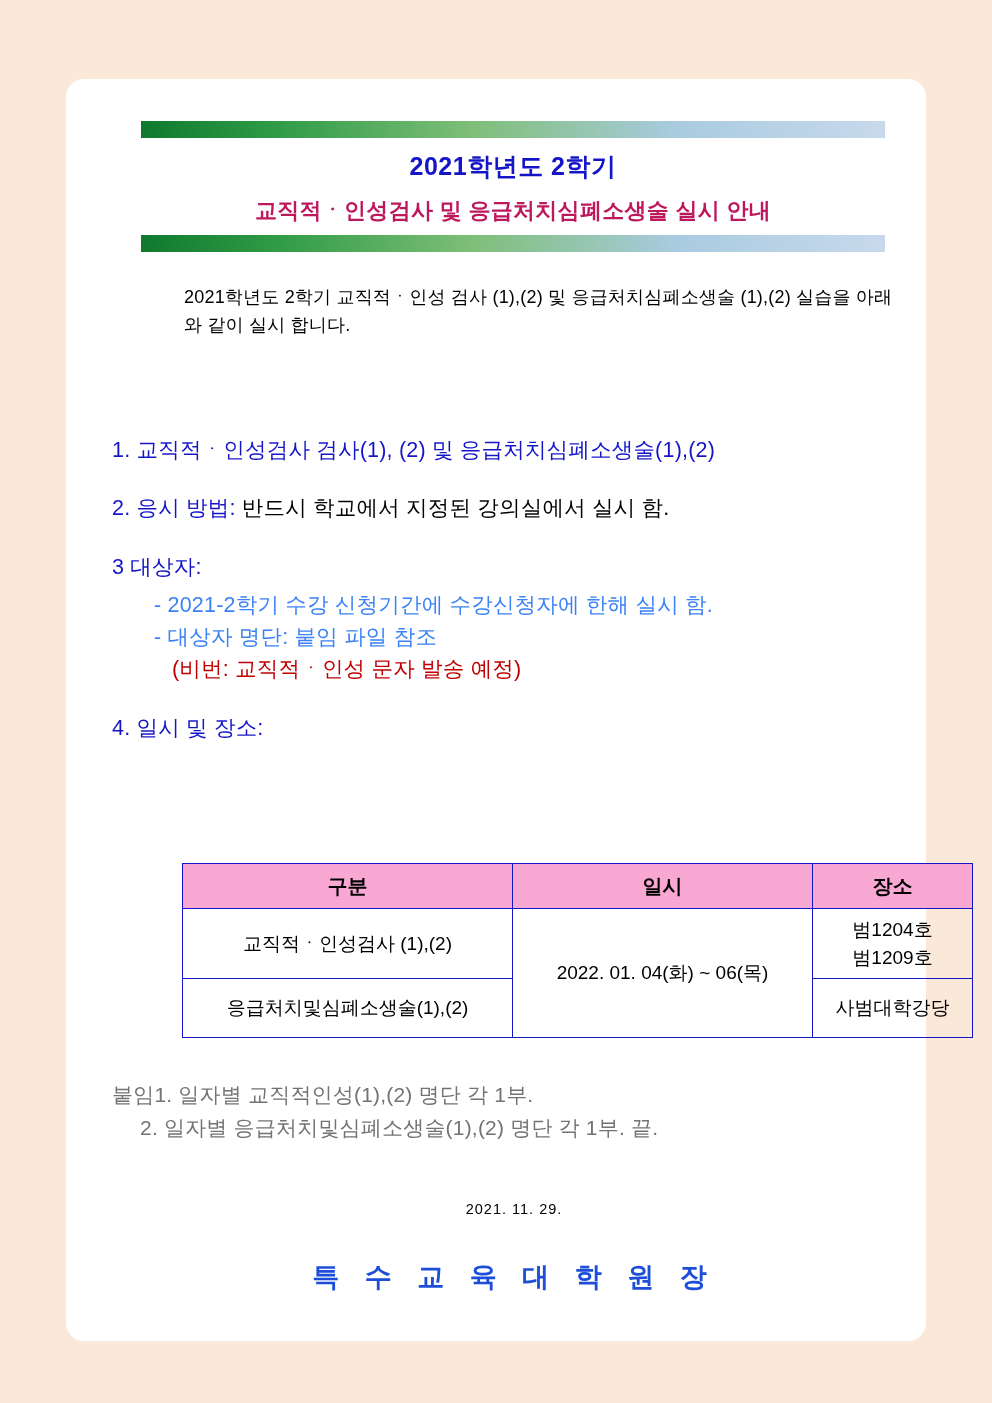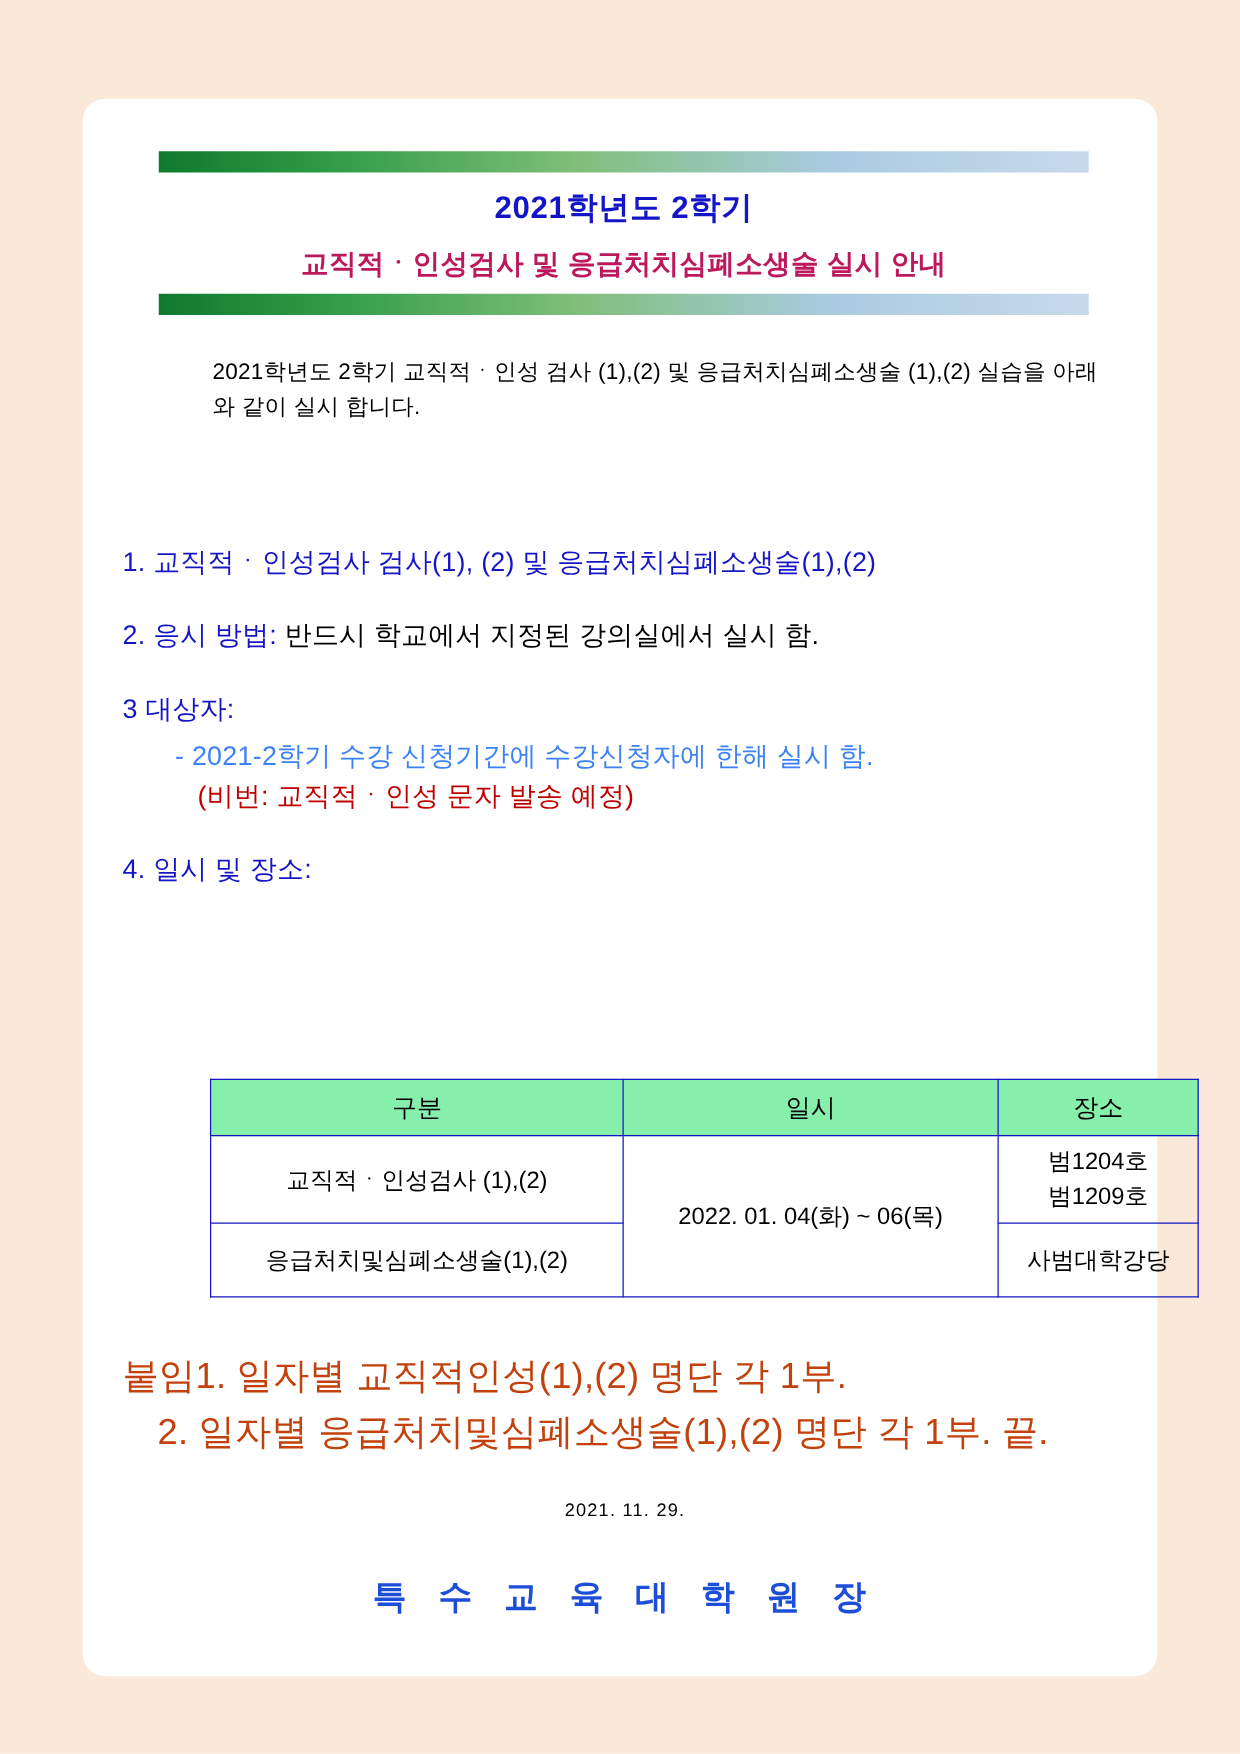--- a/index.html
+++ b/index.html
@@ -17,21 +17,21 @@
     position: absolute;
     left: 66px;
     top: 79px;
     width: 860px;
     height: 1262px;
     background: #ffffff;
     border-radius: 18px;
   }
   .inner {
     position: absolute;
-    left: 4px;
+    left: 18px;
     top: 0;
     width: 860px;
     height: 1262px;
     padding: 0;
   }
 
   
   .header-block {
     position: absolute;
     left: 57px;
@@ -126,39 +126,39 @@
   }
   table.schedule th,
   table.schedule td {
     border: 1.5px solid #1515c8;
     text-align: center;
     font-size: 19px;
     color: #000;
     padding: 7px 4px;
   }
   table.schedule th {
-    background: #86efac;
-    font-weight: normal;
+    background: #f9a8d4;
+    font-weight: bold;
     font-size: 20px;
     height: 30px;
   }
   .col-1 { width: 330px; }
   .col-2 { width: 300px; }
   .col-3 { width: 160px; }
   td.rowcell { height: 44px; }
   td.place-cell { line-height: 1.45; font-size: 19.5px; }
 
   
   .attach {
     position: absolute;
     left: 28px;
     top: 1000px;
     width: 820px;
-    font-size: 29px;
-    color: #c2410c;
+    font-size: 21px;
+    color: #737373;
     line-height: 1.55;
     letter-spacing: 0.2px;
   }
   .attach .l2 {
     margin-left: 28px;
   }
   .date-line {
     position: absolute;
     left: 0;
     top: 1122px;
@@ -204,20 +204,21 @@
       </div>
 
       <div class="item">
         <span class="lead">2. 응시 방법:</span><span class="rest"> 반드시 학교에서 지정된 강의실에서 실시 함.</span>
       </div>
 
       <div class="item">
         <span class="lead">3  대상자:</span><span class="rest"></span>
         <div class="sub-list">
           <div class="sub-line">- 2021-2학기 수강 신청기간에 수강신청자에 한해 실시 함.</div>
+          <div class="sub-line">- 대상자 명단: 붙임 파일 참조</div>
           <div class="note-red">(비번: 교직적ㆍ인성 문자 발송 예정)</div>
         </div>
       </div>
 
       <div class="item">
         <span class="lead">4. 일시 및 장소:</span><span class="rest"></span>
       </div>
 
     </div>
 

